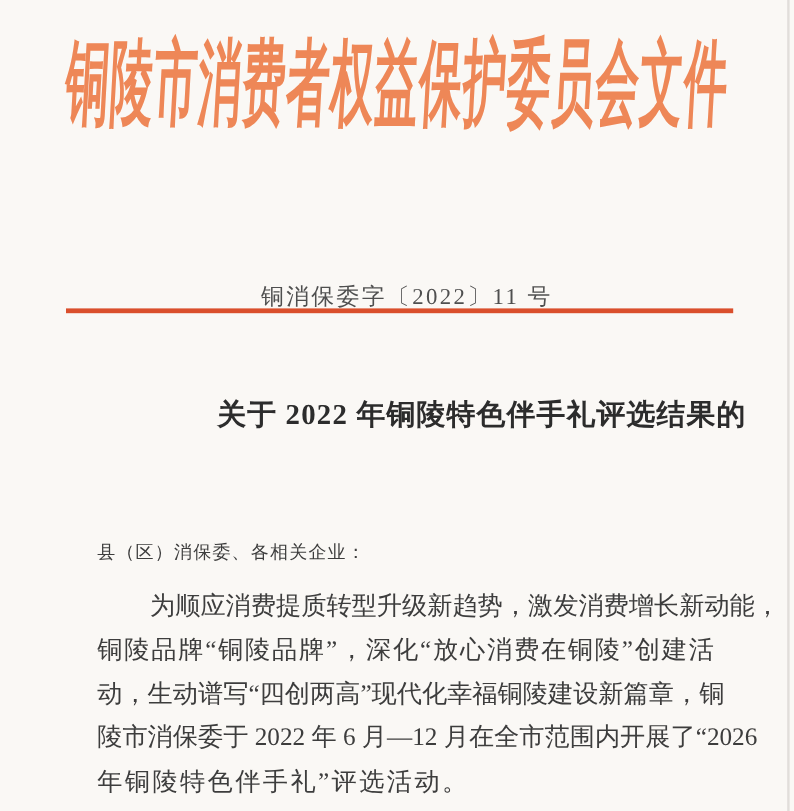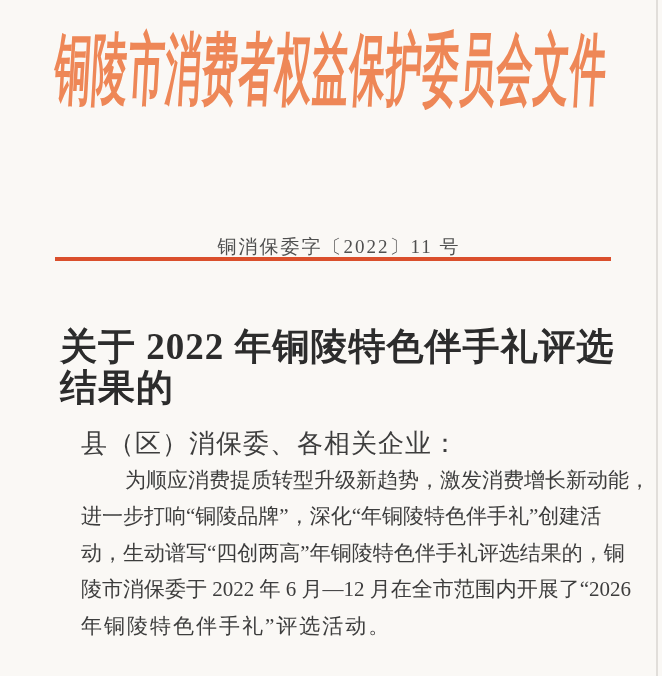--- a/index.html
+++ b/index.html
@@ -63,39 +63,39 @@
   .red-divider {
     position: absolute;
     top: 257px; left: 55px;
     width: 556px; height: 4px;
     background: var(--divider-line);
   }
   
   .doc-title {
     position: absolute;
     top: 326px; left: 60px; right: 40px;
-    text-align: left;
+    text-align: right;
     color: var(--title-text);
     font-weight: bold;
-    font-size: 37px;
+    font-size: 24px;
     letter-spacing: 1px;
     line-height: 41px;
   }
   
   .salutation {
     position: absolute;
-    top: 426px; left: 81px;
-    font-size: 26px;
+    top: 451px; left: 81px;
+    font-size: 15px;
     color: var(--body-text);
     letter-spacing: 1px;
     white-space: nowrap;
   }
   .body-paragraph {
     position: absolute;
-    top: 462px; left: 81px;
+    top: 487px; left: 81px;
     width: 514px;
     font-size: 21px;
     color: var(--body-text);
     line-height: 36.4px;
   }
   .body-line {
     text-align: justify;
     text-align-last: justify;
     text-justify: inter-character;
     white-space: nowrap;
@@ -122,21 +122,21 @@
   <div class="red-divider"></div>
 
   <div class="doc-title">
     <div>关于 2022 年铜陵特色伴手礼评选结果的</div>
   </div>
 
   <div class="salutation">县（区）消保委、各相关企业：</div>
 
   <div class="body-paragraph">
     <div class="body-line first">为顺应消费提质转型升级新趋势，激发消费增长新动能，</div>
-    <div class="body-line">进一步打响“铜陵品牌”，深化“年铜陵特色伴手礼”创建活</div>
-    <div class="body-line">动，生动谱写“四创两高”年铜陵特色伴手礼评选结果的，铜</div>
+    <div class="body-line">铜陵品牌“铜陵品牌”，深化“放心消费在铜陵”创建活</div>
+    <div class="body-line">动，生动谱写“四创两高”现代化幸福铜陵建设新篇章，铜</div>
     <div class="body-line">陵市消保委于 2022 年 6 月—12 月在全市范围内开展了“2026</div>
     <div class="body-line last">年铜陵特色伴手礼”评选活动。</div>
   </div>
 
   <div class="page-edge"></div>
 
 </div>
 
 </body></html>

